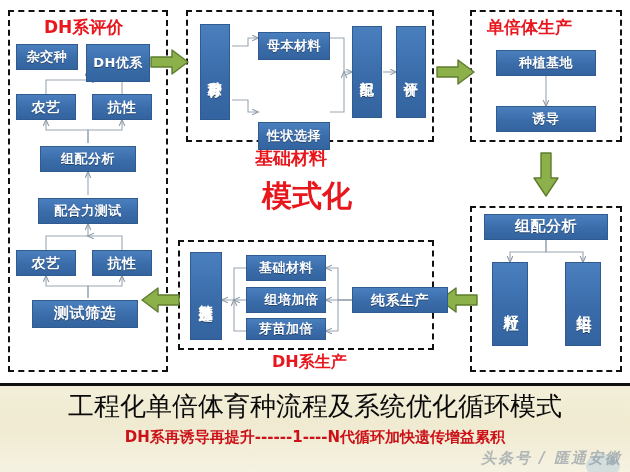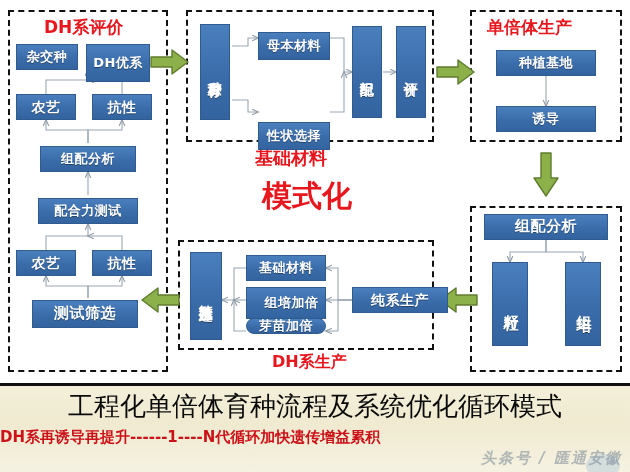--- a/index.html
+++ b/index.html
@@ -67,20 +67,21 @@
   }
   #banner .t1{
     position:absolute;left:0;top:3px;width:630px;
     text-align:center;
     font-family:"DejaVu Serif","Liberation Serif",serif;
     font-size:26px;font-weight:normal;color:#0a0a0a;
     letter-spacing:0px;white-space:nowrap;
   }
   #banner .t2{
     position:absolute;left:0;top:42px;width:630px;
+    text-align:center;
     font-size:15px;font-weight:bold;color:#cc1118;
     letter-spacing:0px;white-space:nowrap;
   }
   #watermark{
     position:absolute;right:8px;bottom:4px;
     font-size:15px;color:rgba(120,135,150,.55);
     letter-spacing:2px;white-space:nowrap;
     font-weight:bold;
     font-style:italic;
   }
@@ -226,23 +227,23 @@
   <div class="box" style="left:484px;top:214px;width:124px;height:26px;font-size:15px;">组配分析</div>
 
   <div class="box vert" style="left:492px;top:262px;width:36px;height:84px;font-size:15px;">籽粒</div>
 
   <div class="box vert" style="left:565px;top:262px;width:36px;height:84px;font-size:15px;">组培</div>
 
   <div class="box vert" style="left:190px;top:252px;width:32px;height:88px;font-size:14px;">繁殖筛选</div>
 
   <div class="box" style="left:246px;top:255px;width:80px;height:26px;font-size:13px;">基础材料</div>
 
-  <div class="box" style="left:246px;top:287px;width:80px;height:32px;font-size:13px;padding-left:11px;">组培加倍</div>
-
-  <div class="box" style="left:246px;top:318px;width:80px;height:16px;font-size:13px;border-radius:9px;">芽苗加倍</div>
+  <div class="box" style="left:246px;top:287px;width:80px;height:26px;font-size:13px;padding-left:11px;">组培加倍</div>
+
+  <div class="box" style="left:246px;top:318px;width:80px;height:22px;font-size:13px;">芽苗加倍</div>
 
   <div class="box" style="left:352px;top:287px;width:96px;height:26px;font-size:14px;">纯系生产</div>
 
   <div id="banner">
     <div class="t1">工程化单倍体育种流程及系统优化循环模式</div>
     <div class="t2">DH系再诱导再提升------1----N代循环加快遗传增益累积</div>
     <div id="wmblob"></div>
     <div id="watermark">头条号 / 匯通安徽</div>
   </div>
 

